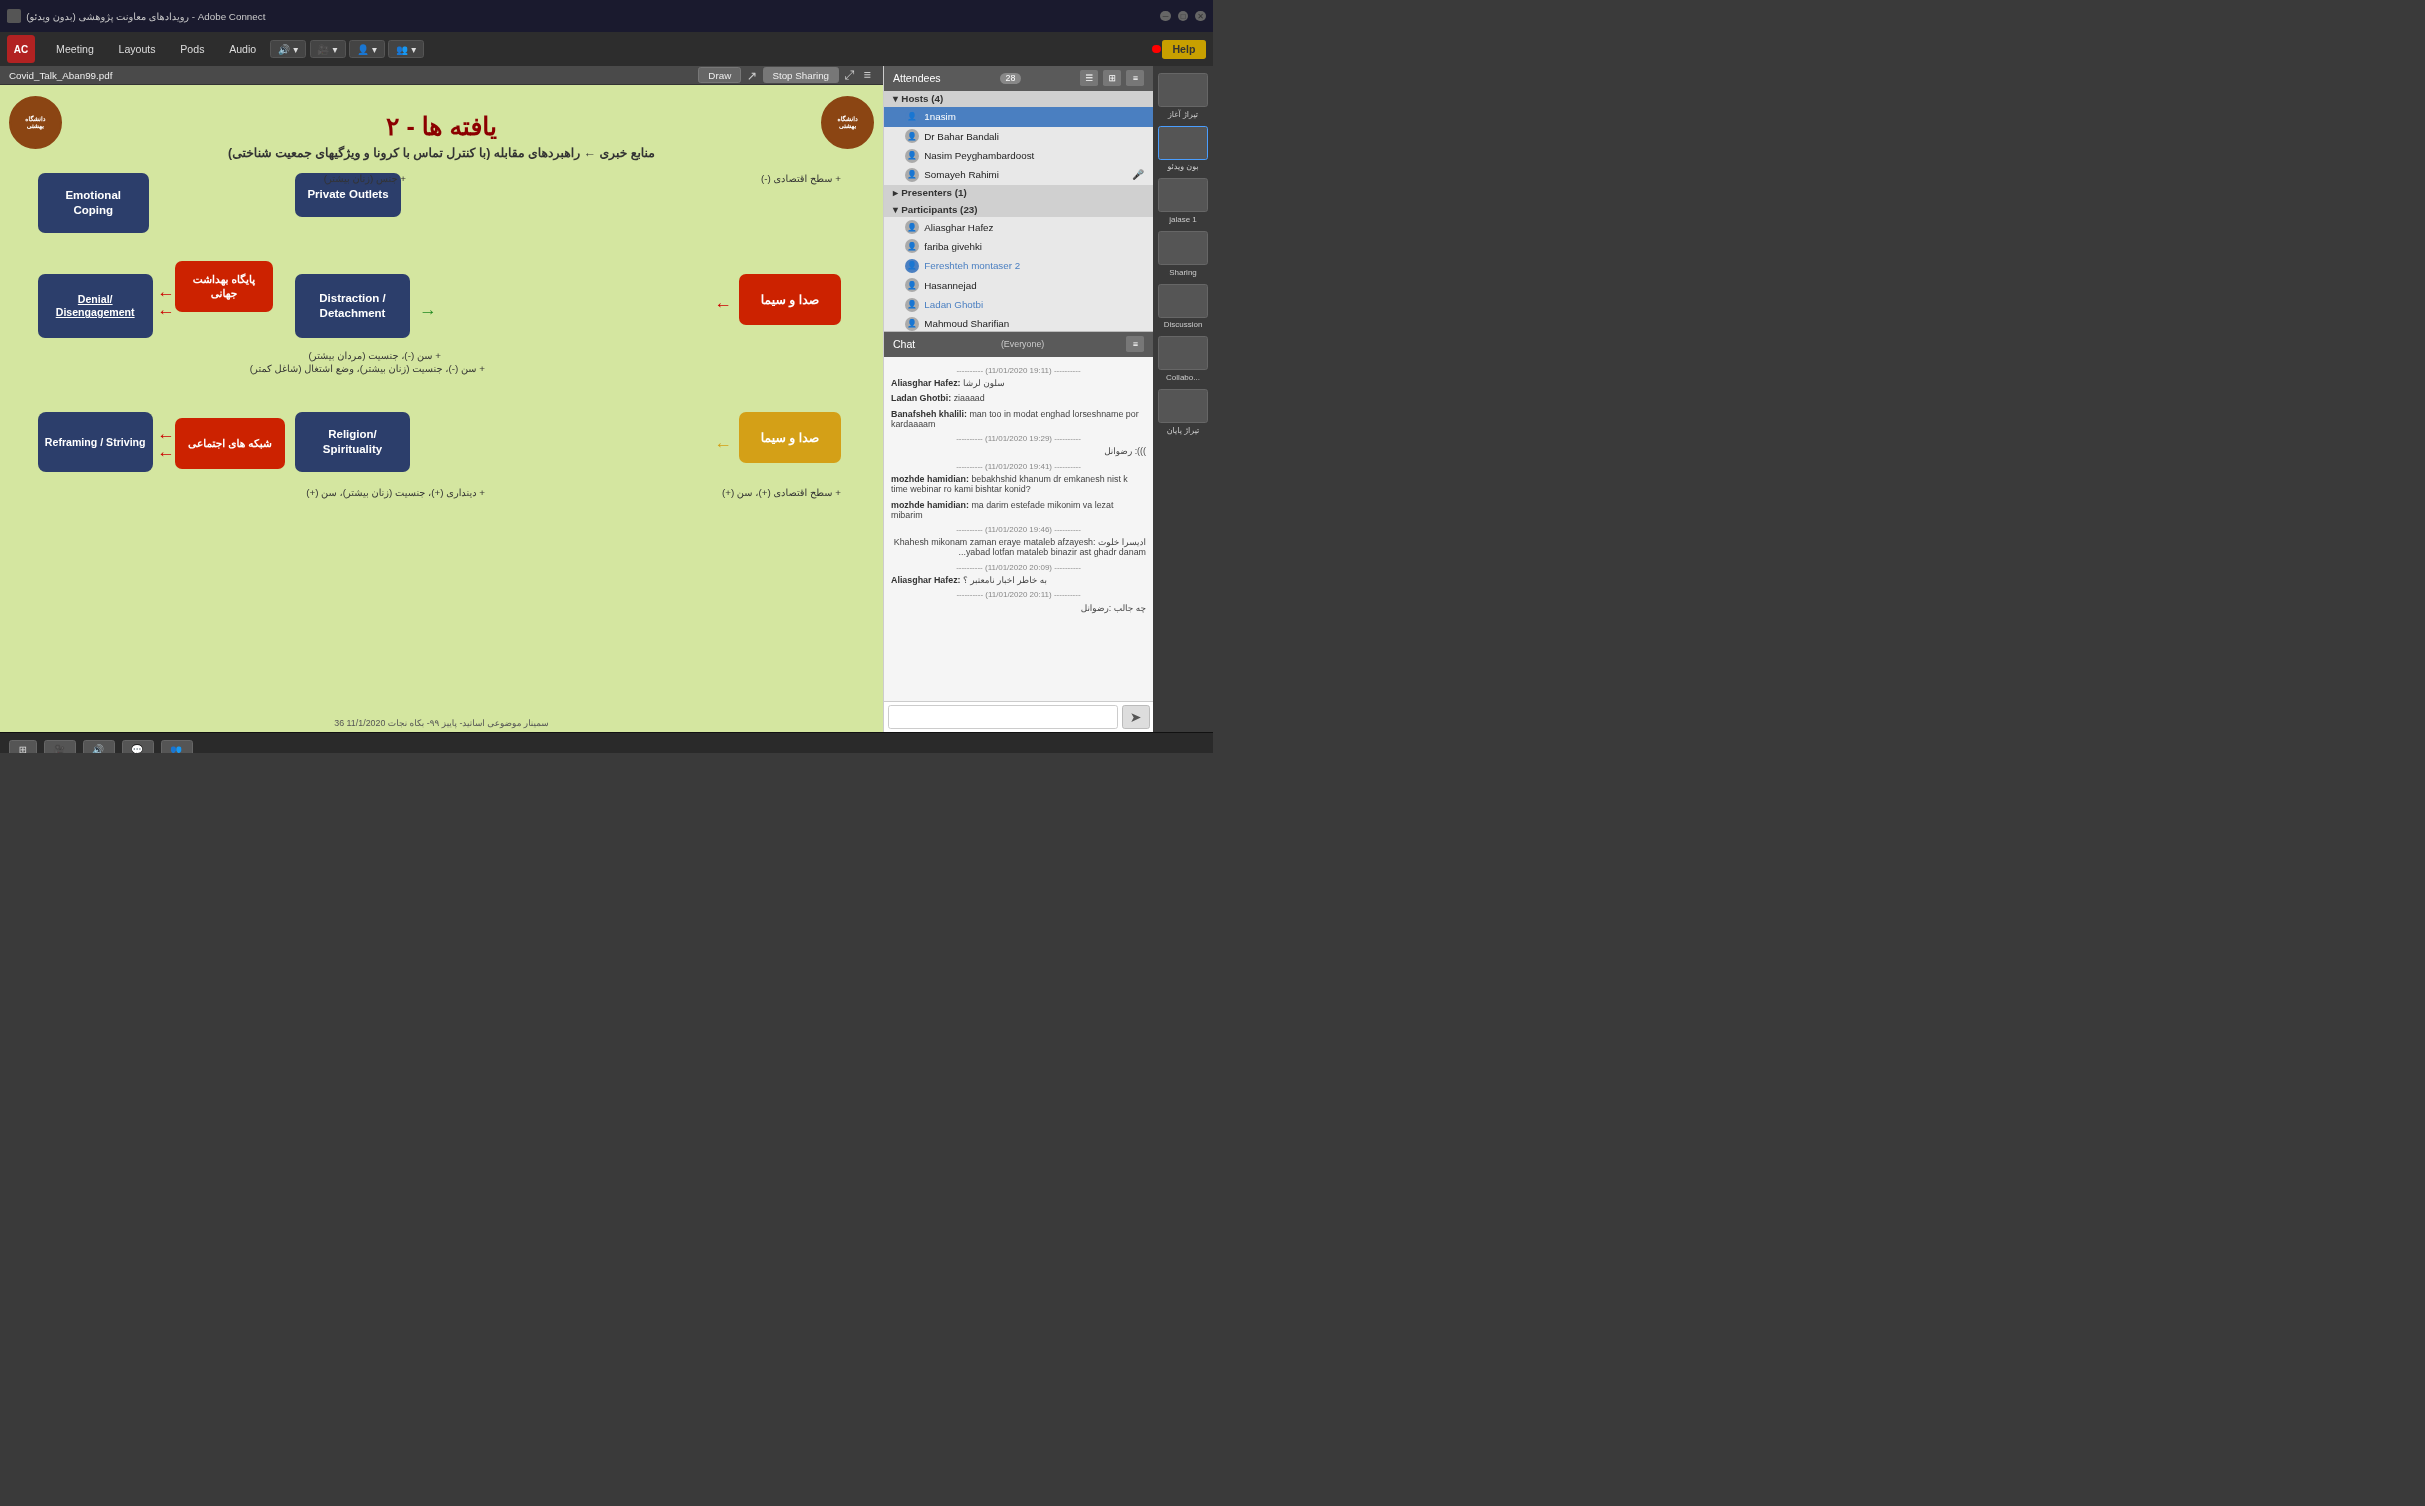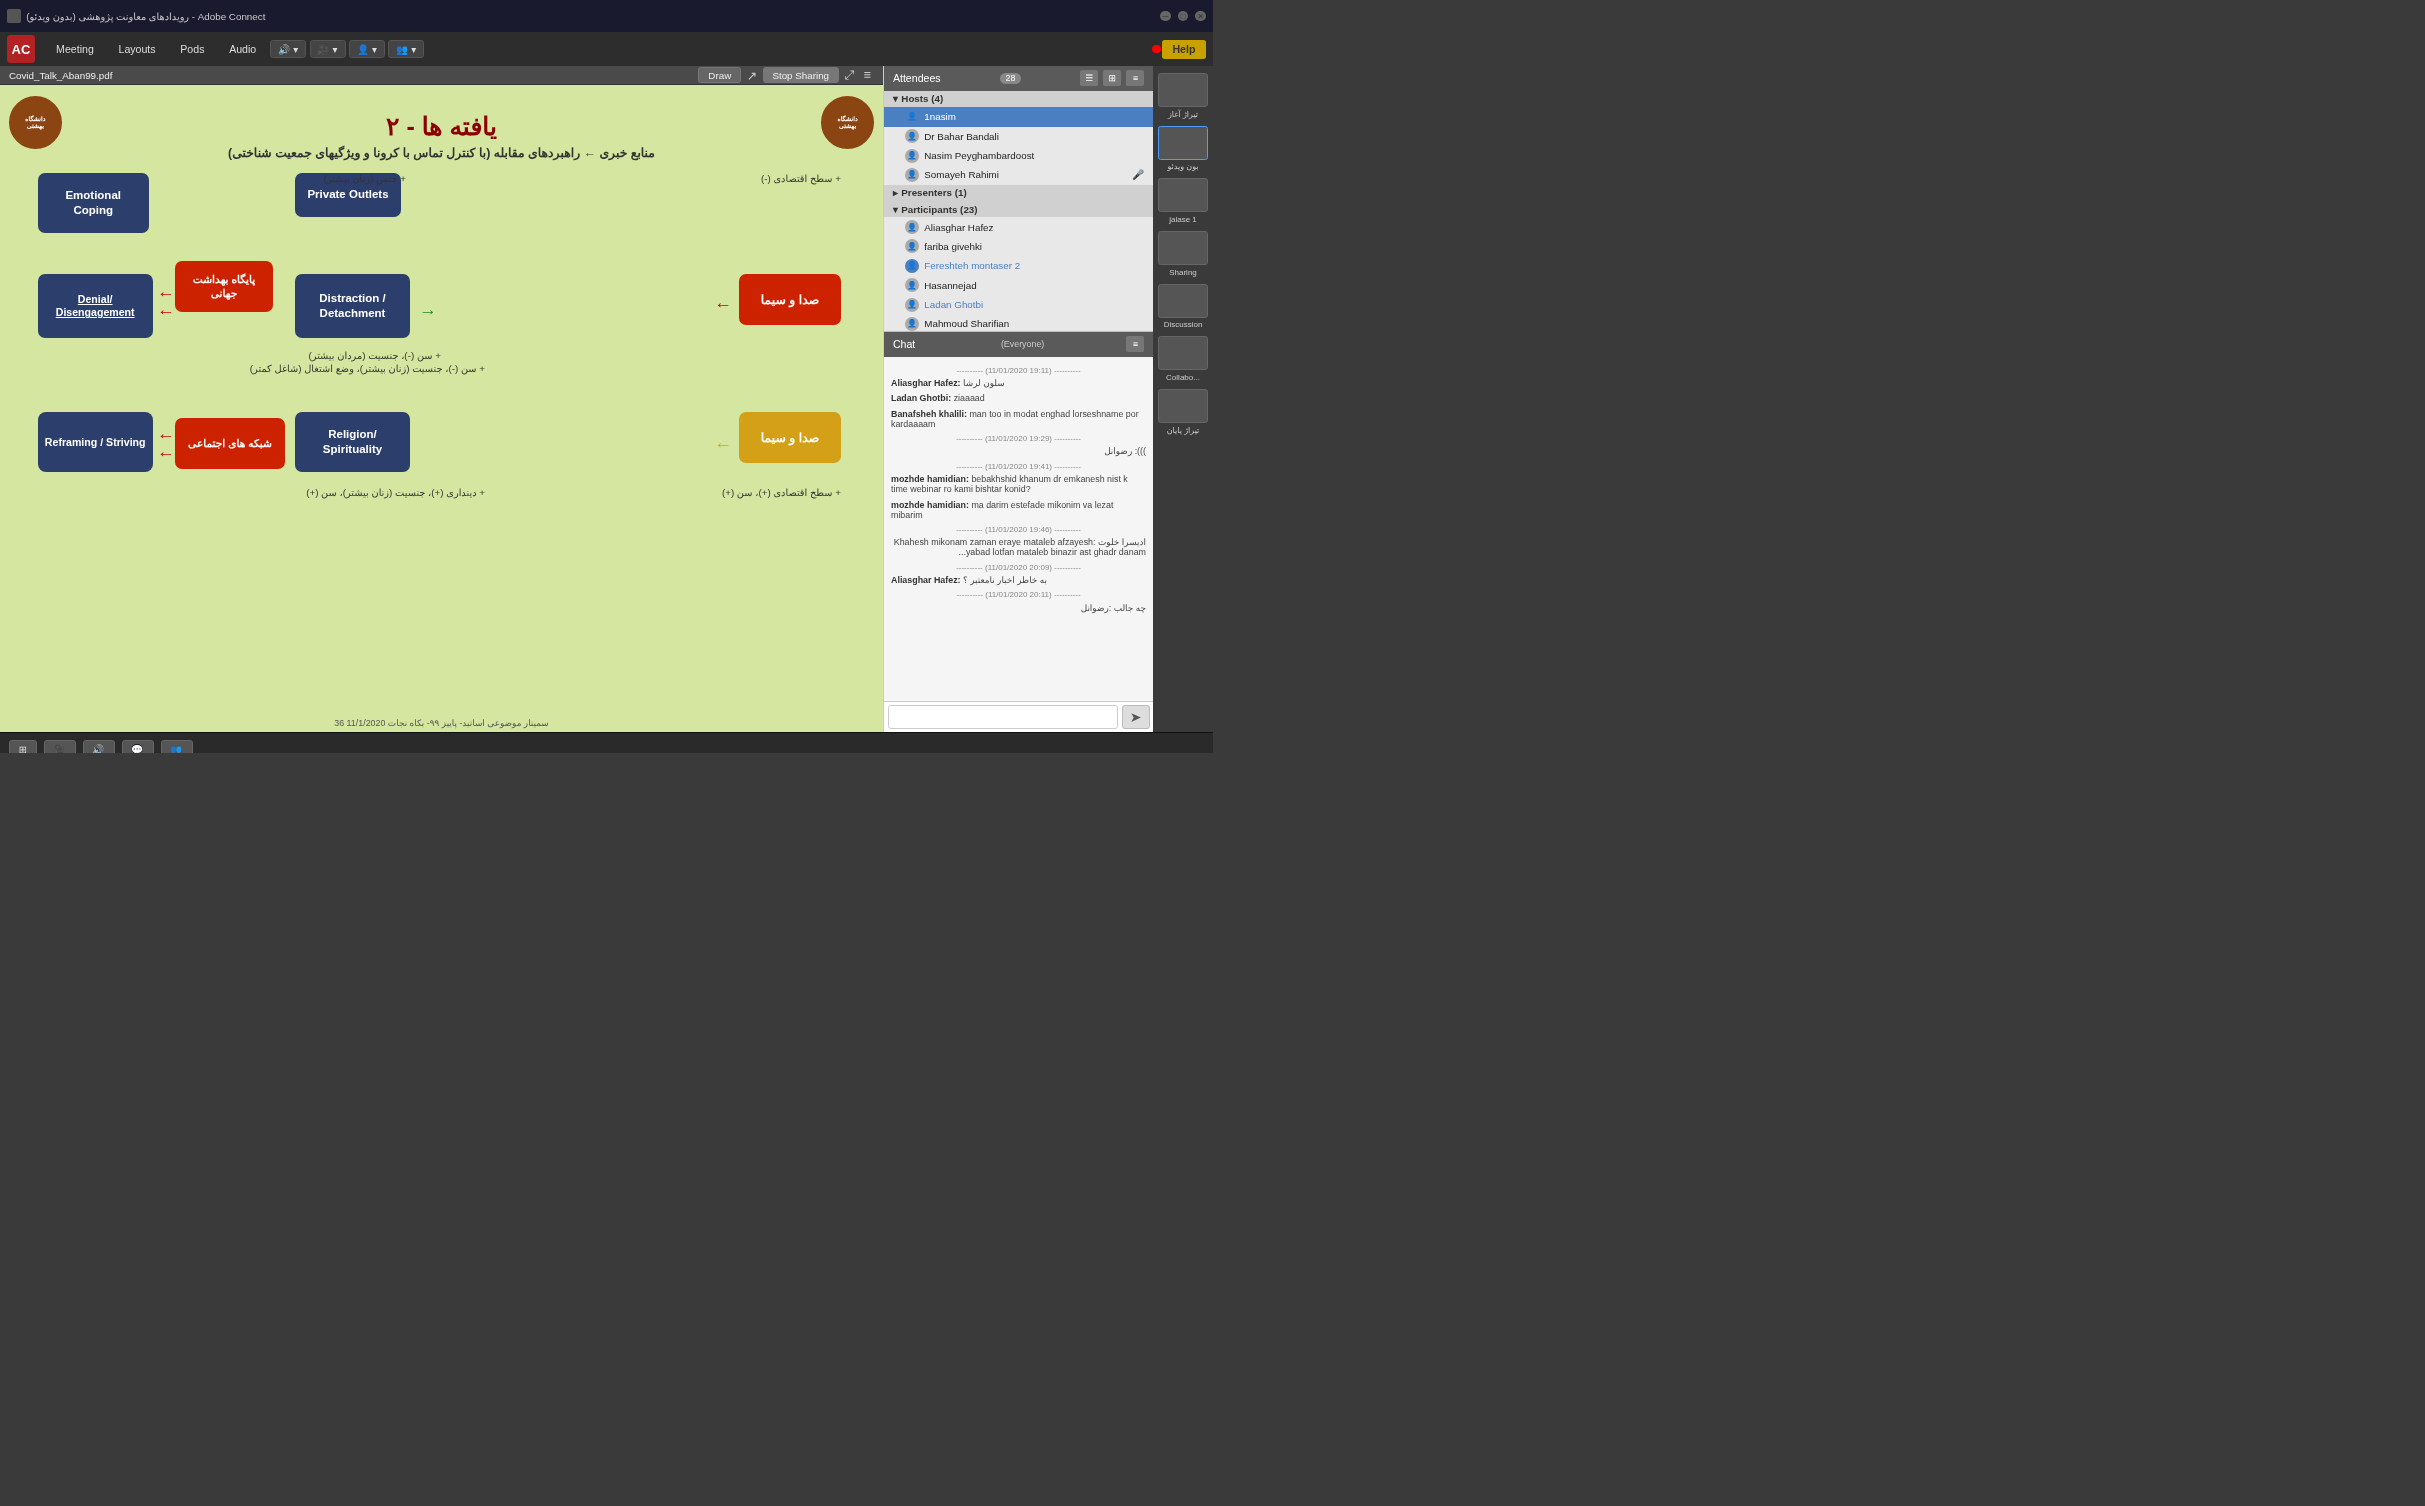--- a/index.html
+++ b/index.html
@@ -21,21 +21,21 @@
 
     
     .menu-bar {
       background: #2d2d2d;
       height: 34px;
       display: flex;
       align-items: center;
       padding: 0 7px;
       gap: 3.5px;
     }
-    .menu-logo { width: 28px; height: 28px; background: #b22222; border-radius: 3.5px; margin-right: 7px; display: flex; align-items: center; justify-content: center; color: white; font-size: 13px; font-weight: bold; }
+    .menu-logo { width: 28px; height: 28px; background: #b22222; border-radius: 3.5px; margin-right: 7px; display: flex; align-items: center; justify-content: center; color: white; font-size: 10px; font-weight: bold; }
     .menu-item { color: #ddd; padding: 3.5px 10.6px; cursor: pointer; font-size: 10.6px; border-radius: 2.7px; }
     .menu-icon-btn { background: #444; border: 0.9px solid #555; border-radius: 2.7px; color: #ddd; padding: 2.7px 7px; cursor: pointer; display: flex; align-items: center; gap: 3.5px; font-size: 9.8px; }
     .menu-right { margin-left: auto; display: flex; align-items: center; gap: 1px; }
     .rec-dot { width: 8.9px; height: 8.9px; background: red; border-radius: 50%; }
     .help-btn { background: #c8a000; color: #333; padding: 3.5px 10.6px; border-radius: 2.7px; font-weight: bold; cursor: pointer; font-size: 10.6px; }
 
     
     .main-layout { display: flex; height: calc(753px - 53px - 34px); }
 
     

